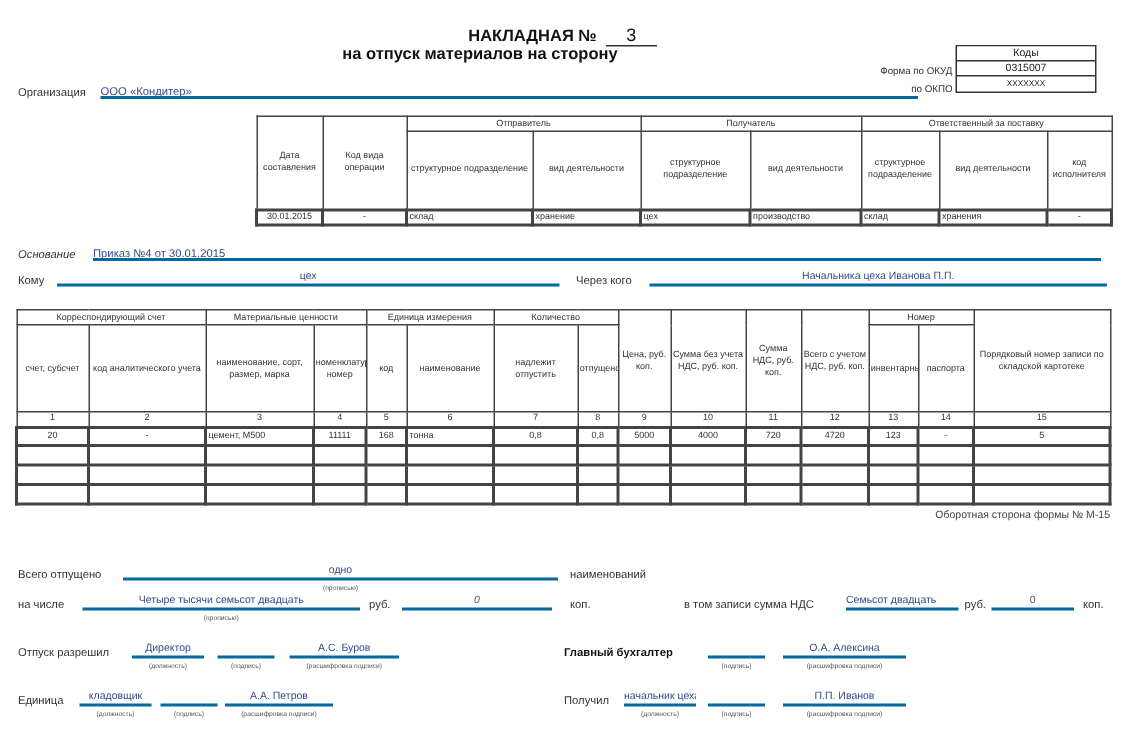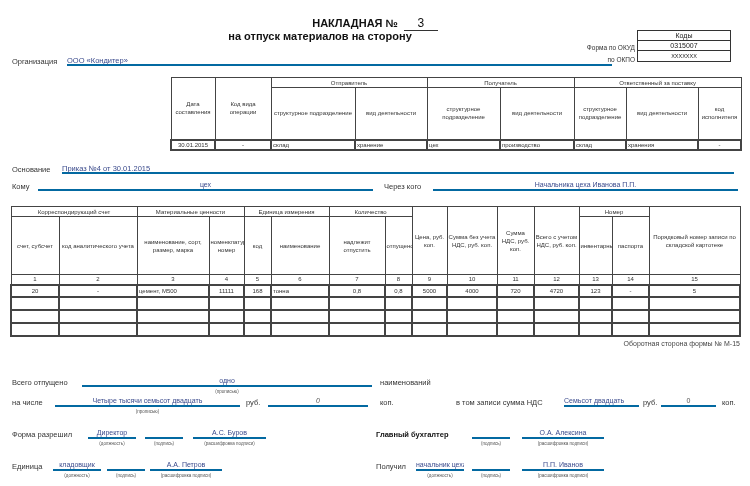--- a/index.html
+++ b/index.html
@@ -78,21 +78,21 @@
     <td class="thick l">хранение</td>
     <td class="thick l">цех</td>
     <td class="thick l">производство</td>
     <td class="thick l">склад</td>
     <td class="thick l">хранения</td>
     <td class="thick">-</td>
   </tr>
 </tbody>
   </table>
 
-<div class="abs lbl" style="left:12px;top:165px;">Основание</div>
+<div class="abs lbl" style="left:12px;top:165px;font-style:italic;">Основание</div>
 <div class="abs uline blue" style="left:62px;top:164px;width:672px;height:10px;font-size:7.5px;">Приказ №4 от 30.01.2015</div>
 
 <div class="abs lbl" style="left:12px;top:182px;">Кому</div>
 <div class="abs uline blue" style="left:38px;top:181px;width:335px;height:10px;font-size:7px;text-align:center;">цех</div>
 <div class="abs lbl" style="left:384px;top:182px;">Через кого</div>
 <div class="abs uline blue" style="left:433px;top:181px;width:305px;height:10px;font-size:7px;text-align:center;">Начальника цеха Иванова П.П.</div>
 
 <table style="left:10px;top:206px;width:729px;">
   <colgroup>
     <col style="width:48px">
@@ -236,21 +236,21 @@
 <div class="abs lbl" style="left:246px;top:398px;">руб.</div>
 <div class="abs uline" style="left:268px;top:397px;width:100px;height:10px;text-align:center;font-size:7px;font-style:italic;color:#555;">0</div>
 <div class="abs lbl" style="left:380px;top:398px;">коп.</div>
 
 <div class="abs lbl" style="left:456px;top:398px;">в том записи сумма НДС</div>
 <div class="abs uline blue" style="left:564px;top:397px;width:75px;height:10px;font-size:7px;overflow:hidden;white-space:nowrap;">Семьсот двадцать</div>
 <div class="abs lbl" style="left:643px;top:398px;">руб.</div>
 <div class="abs uline" style="left:661px;top:397px;width:55px;height:10px;text-align:center;font-size:7px;color:#555;">0</div>
 <div class="abs lbl" style="left:722px;top:398px;">коп.</div>
 
-<div class="abs lbl" style="left:12px;top:430px;">Форма разрешил</div>
+<div class="abs lbl" style="left:12px;top:430px;">Отпуск разрешил</div>
 <div class="abs uline blue" style="left:88px;top:429px;width:48px;height:10px;text-align:center;font-size:7px;">Директор</div>
 <div class="small" style="left:88px;top:441px;width:48px;">(должность)</div>
 <div class="abs uline" style="left:145px;top:429px;width:38px;height:10px;"></div>
 <div class="small" style="left:145px;top:441px;width:38px;">(подпись)</div>
 <div class="abs uline blue" style="left:193px;top:429px;width:73px;height:10px;text-align:center;font-size:7px;">А.С. Буров</div>
 <div class="small" style="left:193px;top:441px;width:73px;">(расшифровка подписи)</div>
 
 <div class="abs bold" style="left:376px;top:430px;font-size:7.5px;">Главный бухгалтер</div>
 <div class="abs uline" style="left:472px;top:429px;width:38px;height:10px;"></div>
 <div class="small" style="left:472px;top:441px;width:38px;">(подпись)</div>

